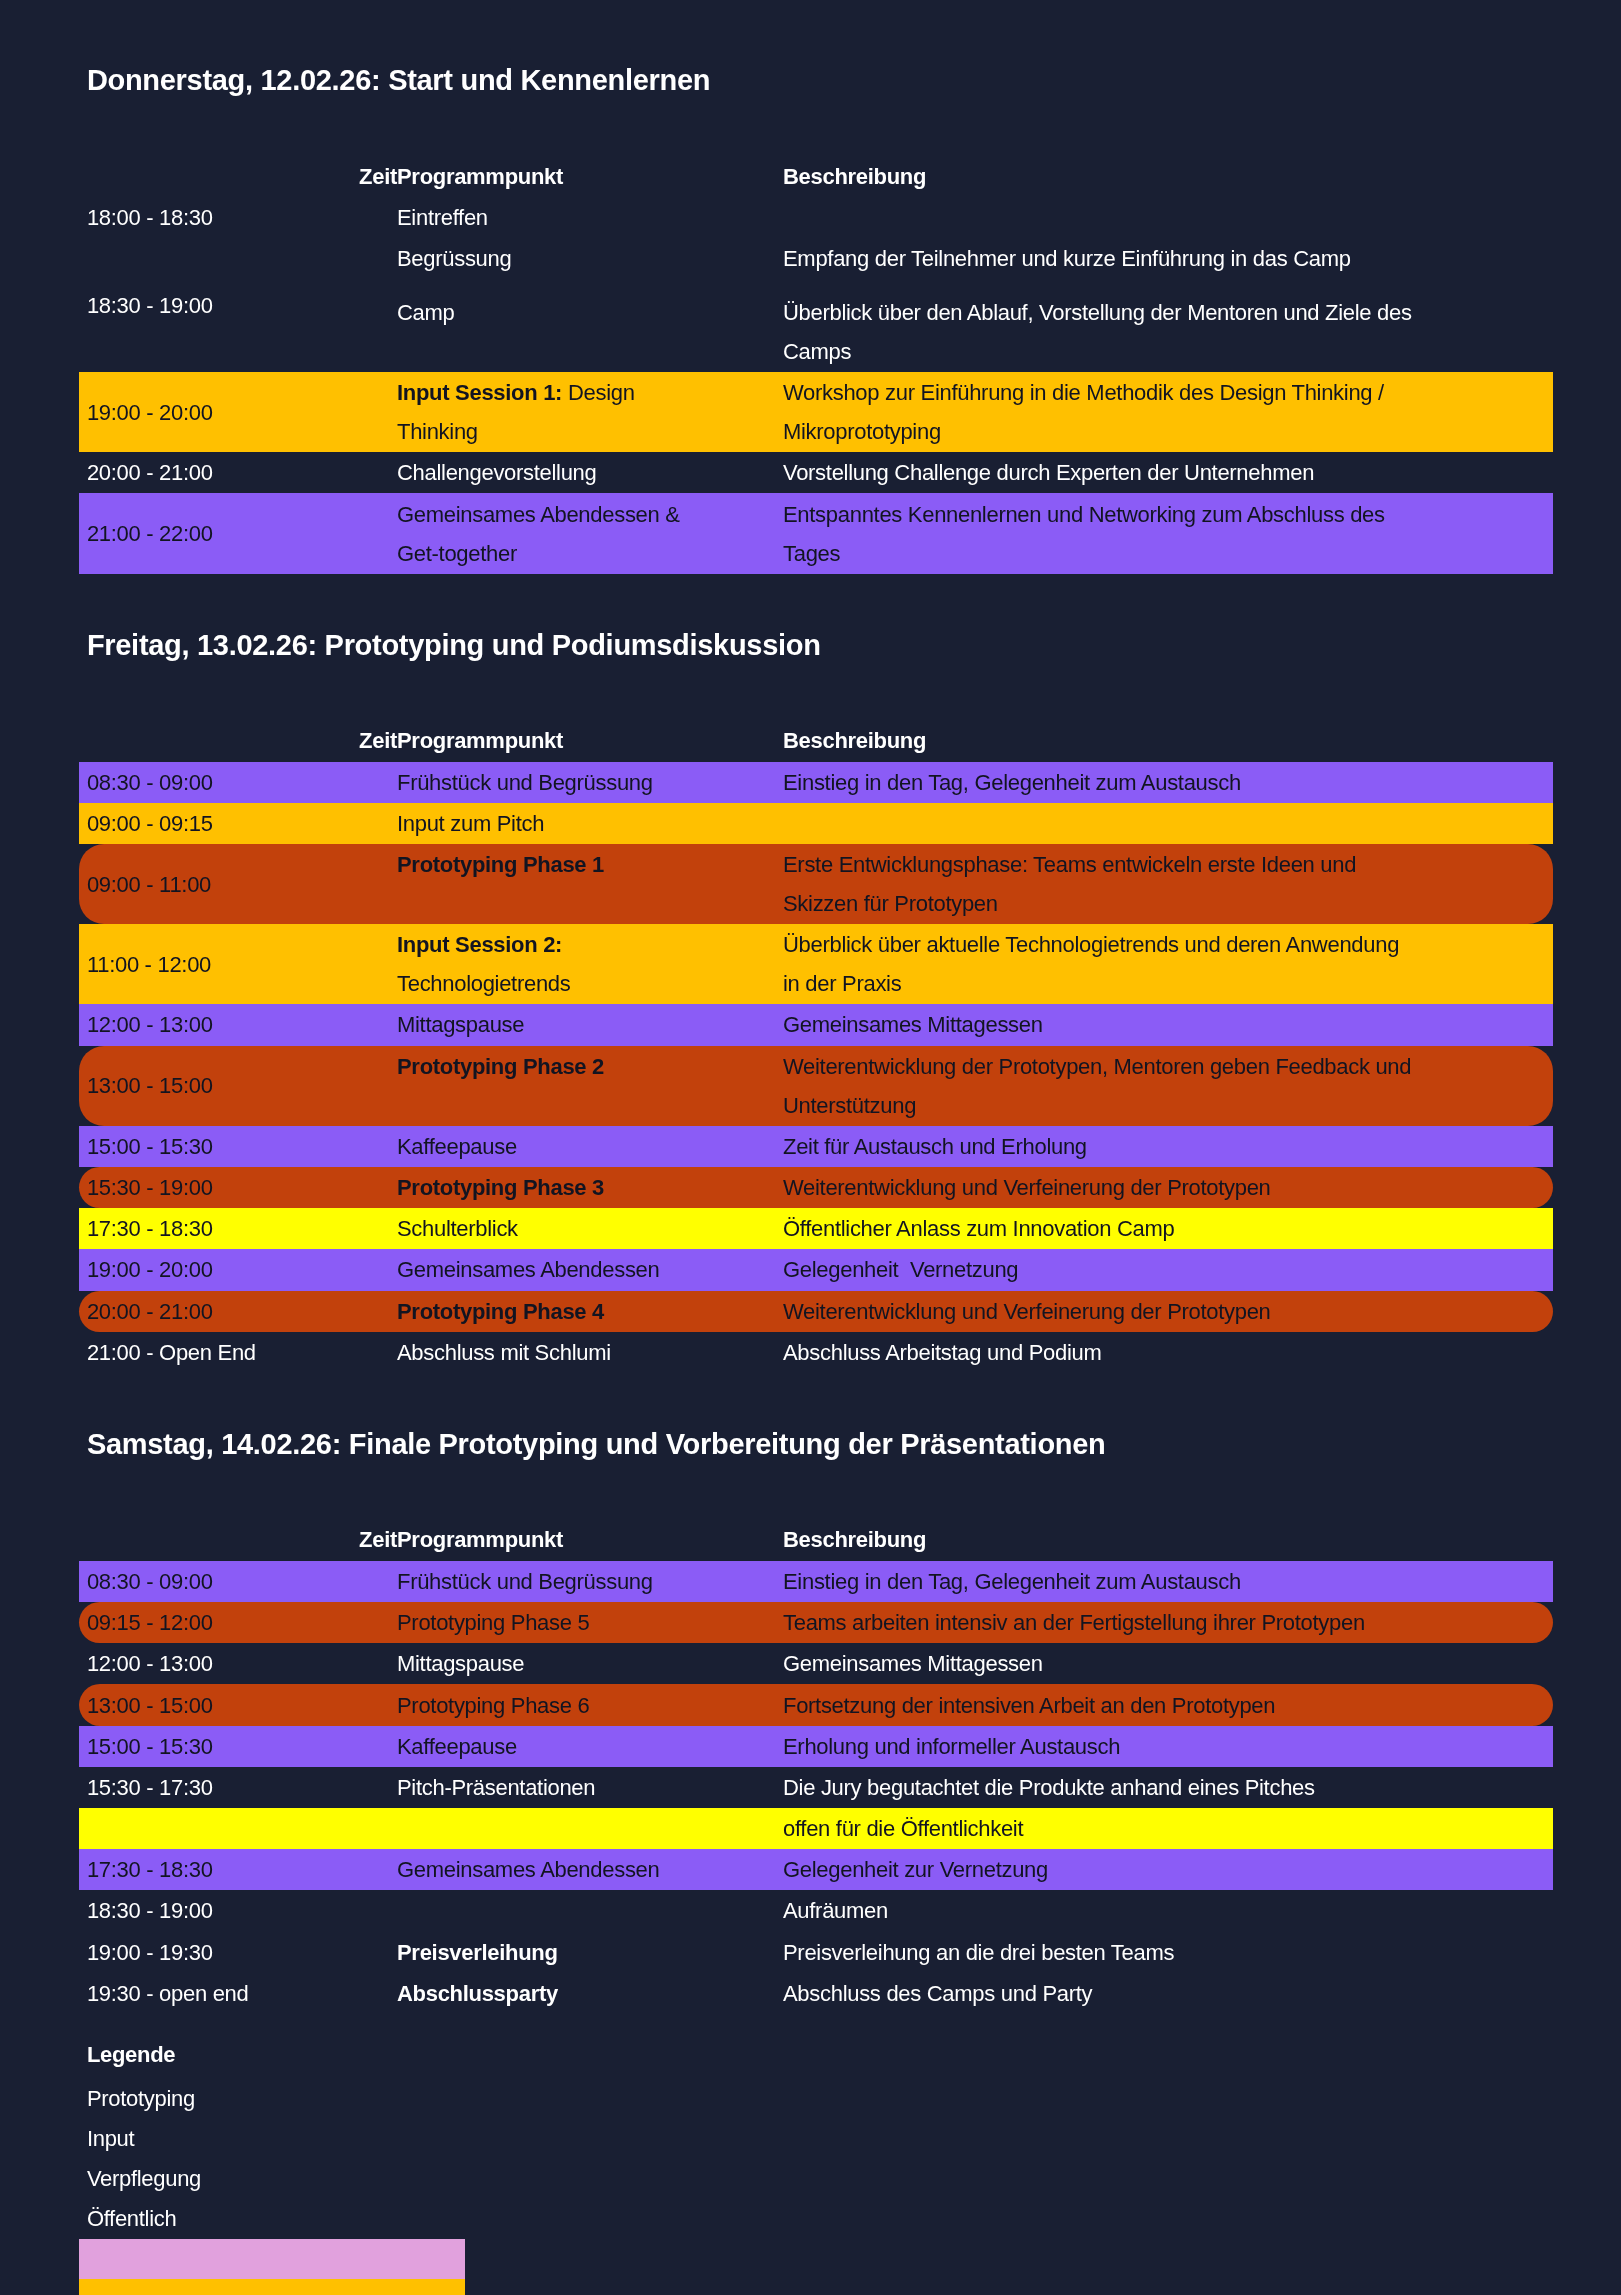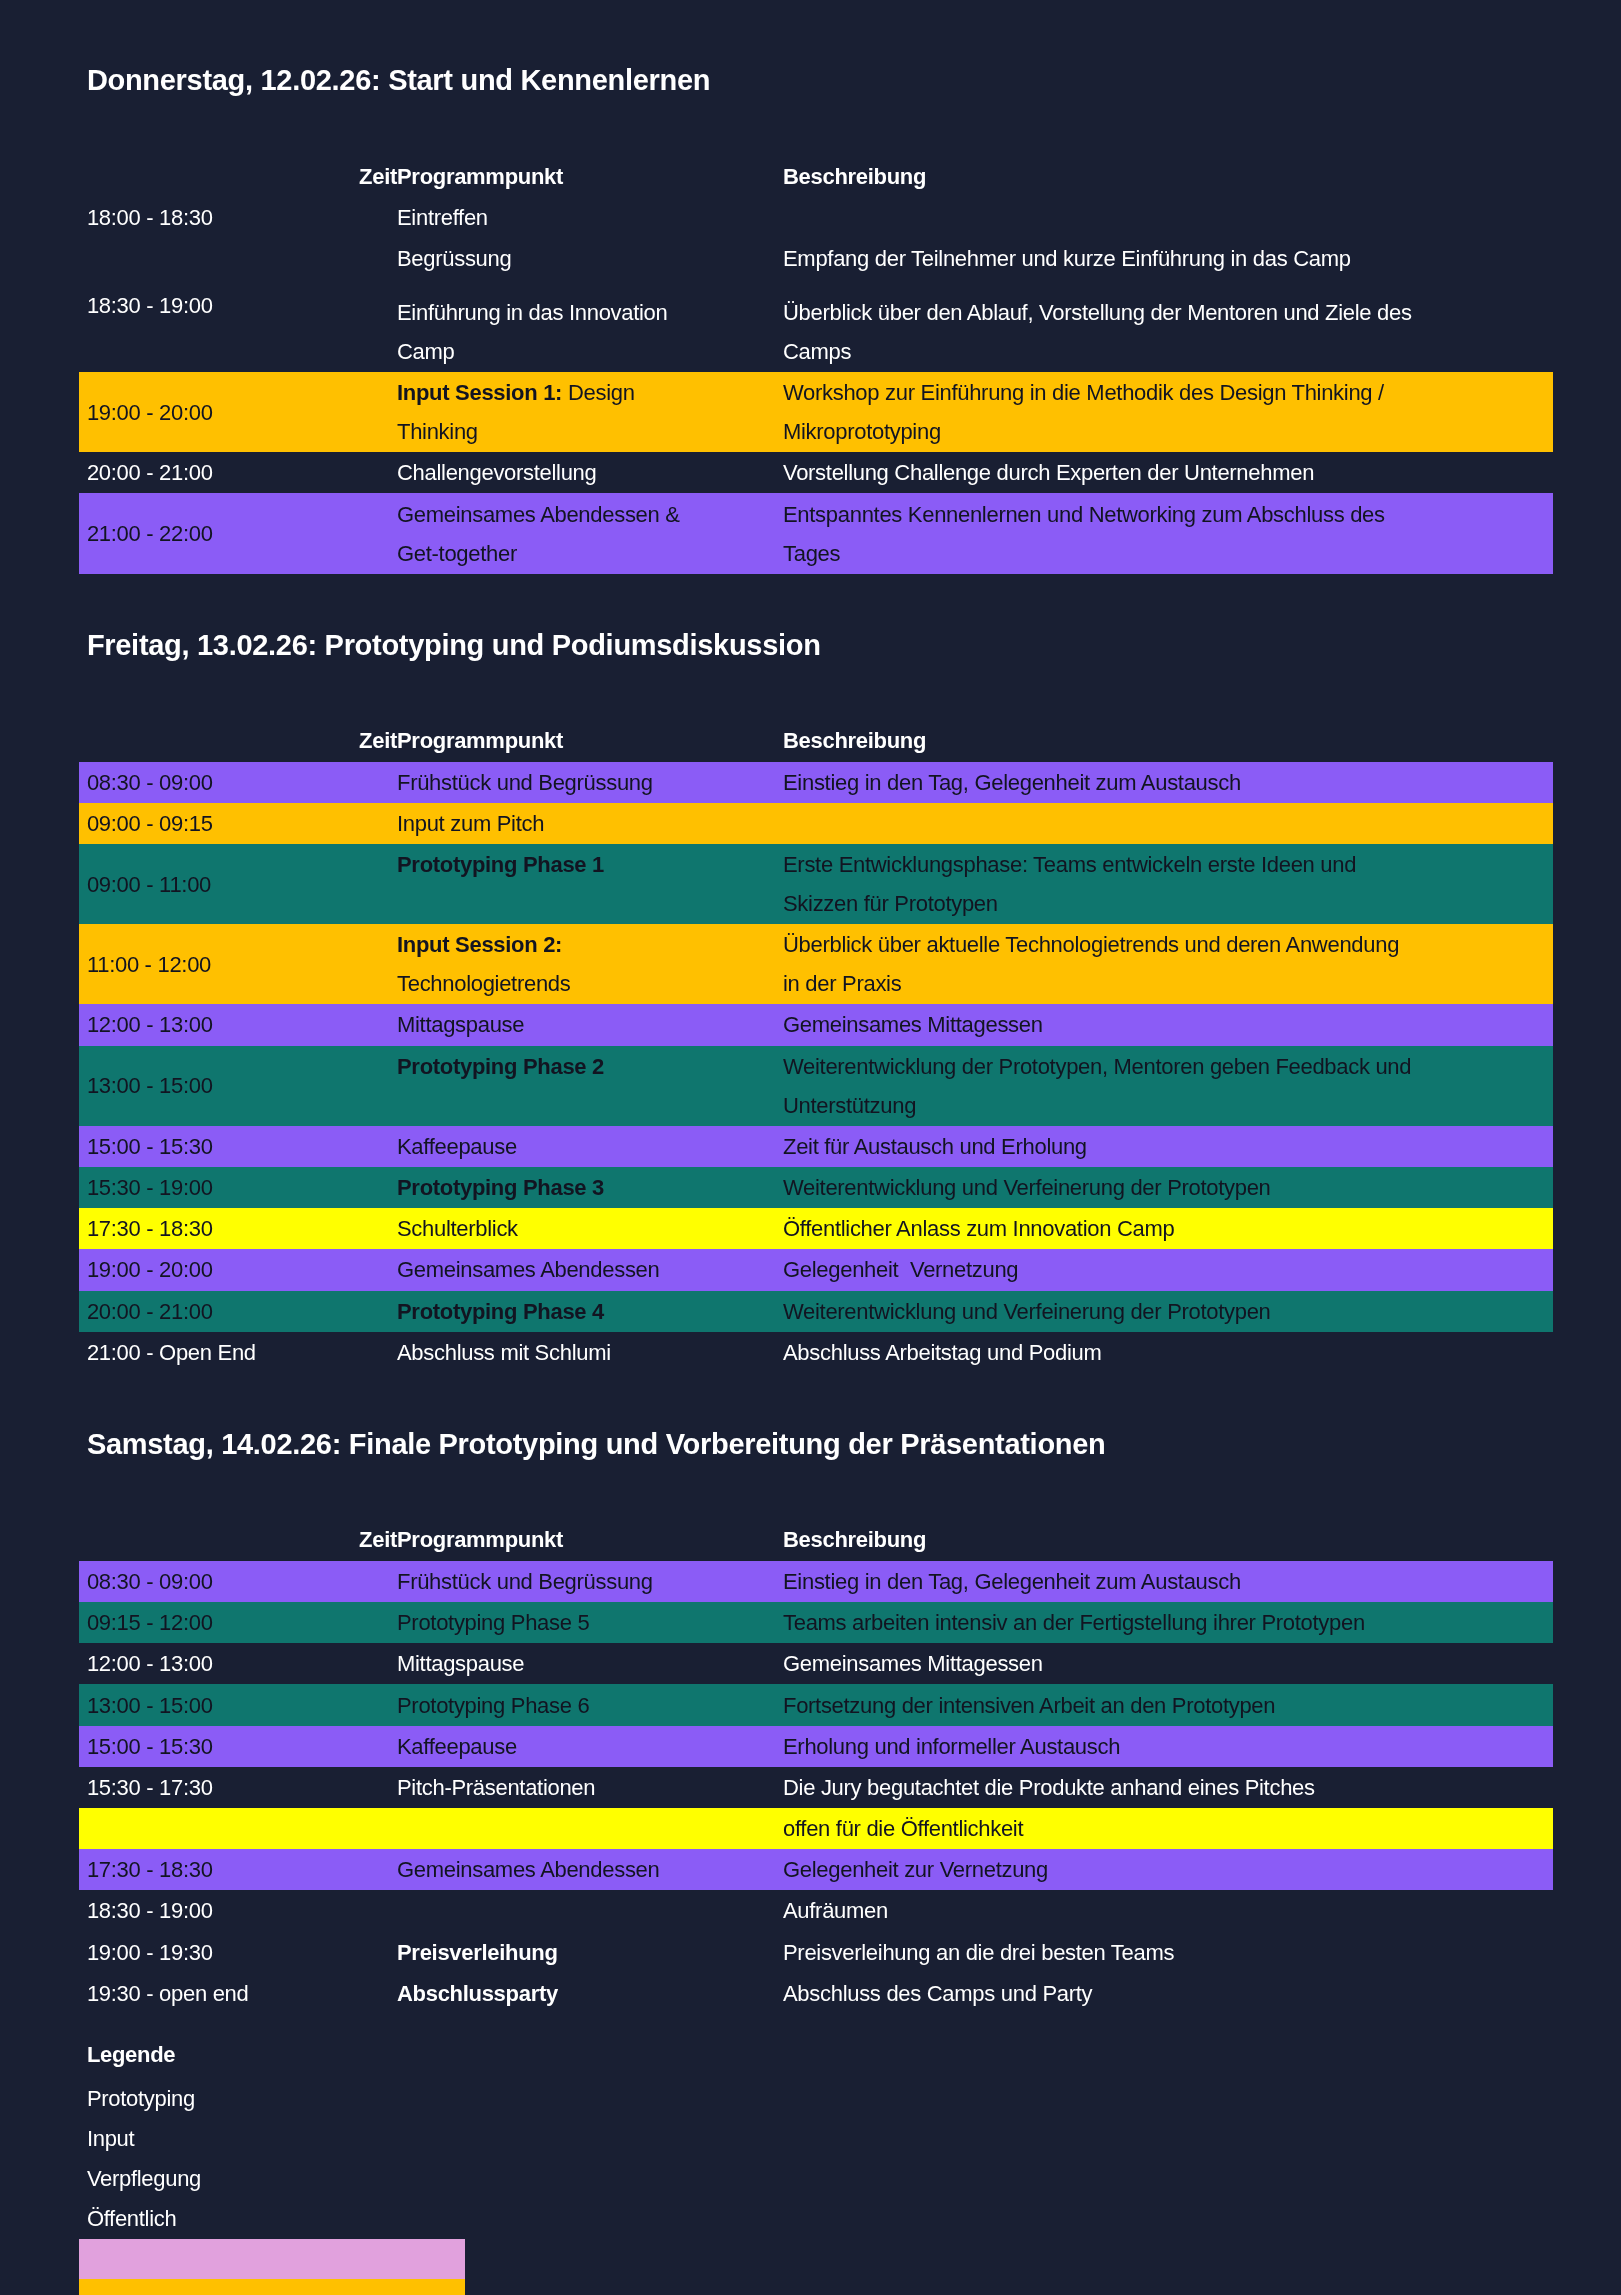--- a/index.html
+++ b/index.html
@@ -26,21 +26,21 @@
   .thead { display: flex; align-items: center; height: 41px; font-weight: bold; font-size: 22px; }
   .col-time  { width: 318px; padding-left: 7.9px; text-align: right; }
   .col-prog  { width: 386px; }
   .col-desc  { flex: 1; }
   .row { display: flex; align-items: center; min-height: 41px; }
   .row .time { width: 318px; padding-left: 7.9px; font-size: 22px; line-height: 39px; white-space: pre-wrap; }
   .entries { flex: 1; display: flex; flex-direction: column; gap: 14.7px; padding: 1.1px 0; }
   .entry { display: flex; }
   .entry .prog { width: 386px; font-size: 22px; line-height: 39px; white-space: pre-wrap; }
   .entry .desc { flex: 1; font-size: 22px; line-height: 39px; white-space: pre-wrap; }
-  .bg-prototyping { background: #0f766e; color: #121421; }
+  .bg-prototyping { background: #c2410c; color: #121421; border-radius: 25px; }
   .bg-input       { background: #FFC000; color: #121421; }
   .bg-food        { background: #8b5cf6; color: #121421; }
   .bg-public      { background: #FFFF00; color: #121421; }
   .legend { margin-top: 21px; }
   .legend-title { font-size: 22px; font-weight: bold; line-height: 40px; padding-left: 7.9px; margin-bottom: 4.2px; }
   .legend-body { display: flex; flex-direction: column; }
   .legend-labels { width: 314px; padding-left: 7.9px; }
   .legend-label { font-size: 22px; line-height: 40px; height: 40px; }
   .legend-swatches { width: 386px; display: flex; flex-direction: column; }
   .legend-swatch { height: 40px; }
@@ -67,21 +67,21 @@
           </div>
         </div>
         <div class="row">
           <div class="time">18:30 - 19:00</div>
           <div class="entries">
             <div class="entry">
               <div class="prog"><div><span>Begrüssung</span></div></div>
               <div class="desc"><div>Empfang der Teilnehmer und kurze Einführung in das Camp</div></div>
             </div>
             <div class="entry">
-              <div class="prog"><div><span>Einführung in das Innovation</span></div><div><span>Camp</span></div></div>
+              <div class="prog"><div><span>Camp</span></div></div>
               <div class="desc"><div>Überblick über den Ablauf, Vorstellung der Mentoren und Ziele des</div><div>Camps</div></div>
             </div>
           </div>
         </div>
         <div class="row bg-input">
           <div class="time">19:00 - 20:00</div>
           <div class="entries">
             <div class="entry">
               <div class="prog"><div><b>Input Session 1:</b><span> Design</span></div><div><span>Thinking</span></div></div>
               <div class="desc"><div>Workshop zur Einführung in die Methodik des Design Thinking /</div><div>Mikroprototyping</div></div>

